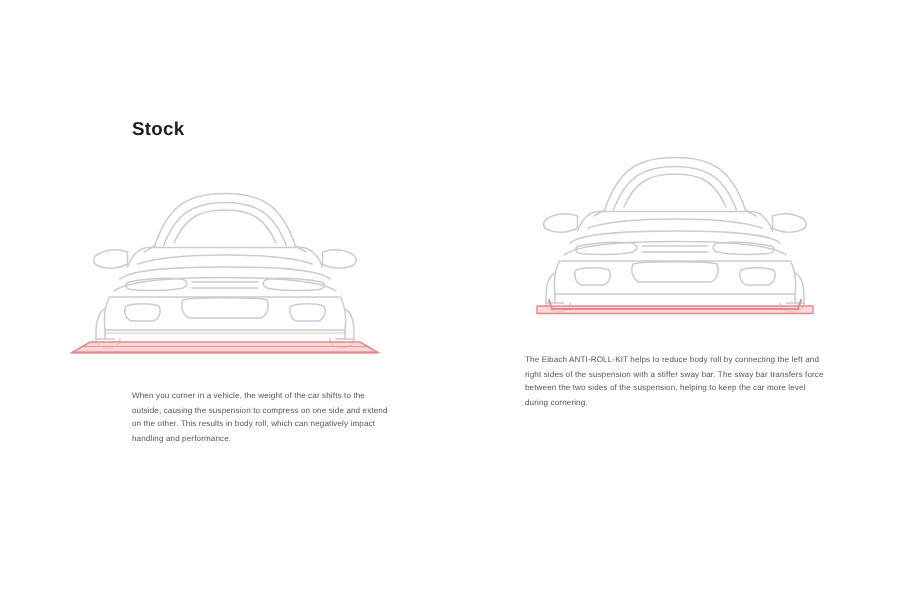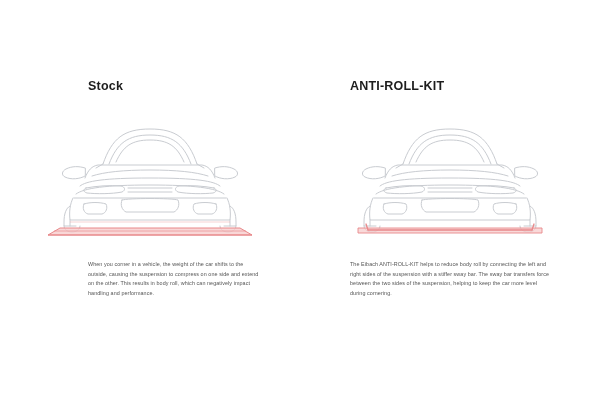--- a/index.html
+++ b/index.html
@@ -137,21 +137,20 @@
           <path d="M24 133 L228 133" stroke="#e8888a" stroke-width="1.2" fill="none"></path>
 
           <path d="M46 120 L206 120" stroke="#e8888a" stroke-width="0.7" opacity="0.55" fill="none"></path>
         </svg>
       </div>
 
       <p class="caption">When you corner in a vehicle, the weight of the car shifts to the outside, causing the suspension to compress on one side and extend on the other. This results in body roll, which can negatively impact handling and performance.</p>
     </div>
 
     <div class="panel right">
-      <h2 class="panel-title">ANTI-ROLL-KIT</h2>
 
       <div class="car-wrap">
         <svg viewBox="0 0 252 140" xmlns="http://www.w3.org/2000/svg">
           <g fill="none" stroke="#c9ccd1" stroke-width="1" stroke-linecap="round" stroke-linejoin="round">
             <path d="M79 62 C88 36 100 27 126 27 C152 27 164 36 173 62"></path>
             <path d="M85 62 C93 41 104 33 126 33 C148 33 159 41 167 62"></path>
             <path d="M92 60 C99 44 108 38 126 38 C144 38 153 44 160 60"></path>
             <path d="M79 62 L72 66"></path>
             <path d="M173 62 L180 66"></path>
             <path d="M61 76 C64 68 68 64 74 63 L178 63 C184 64 188 68 191 76"></path>

